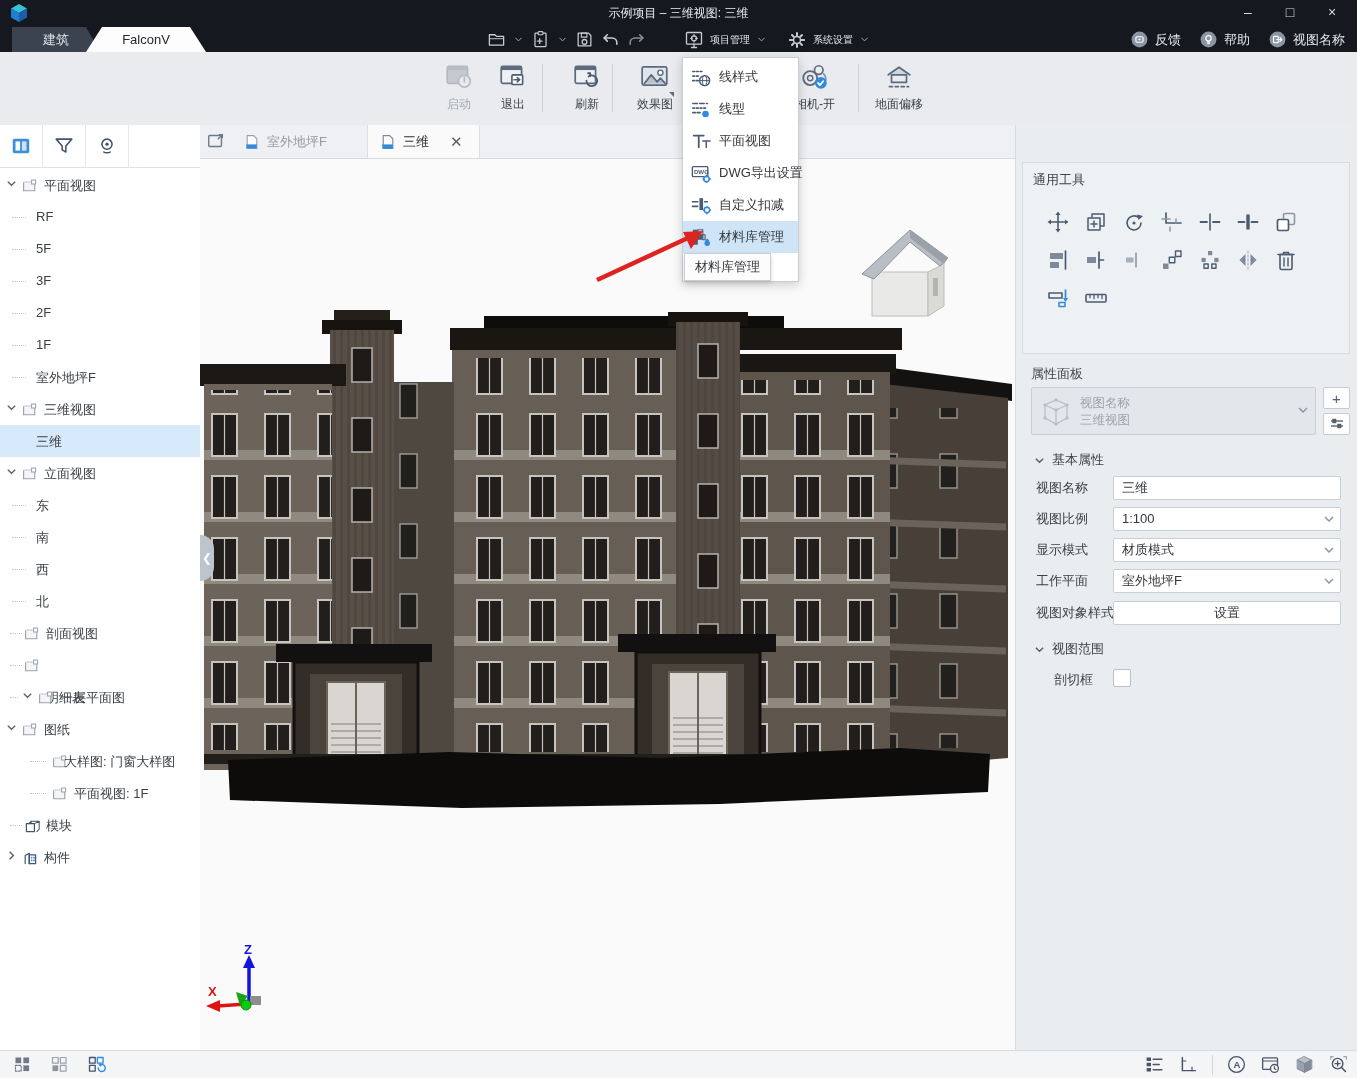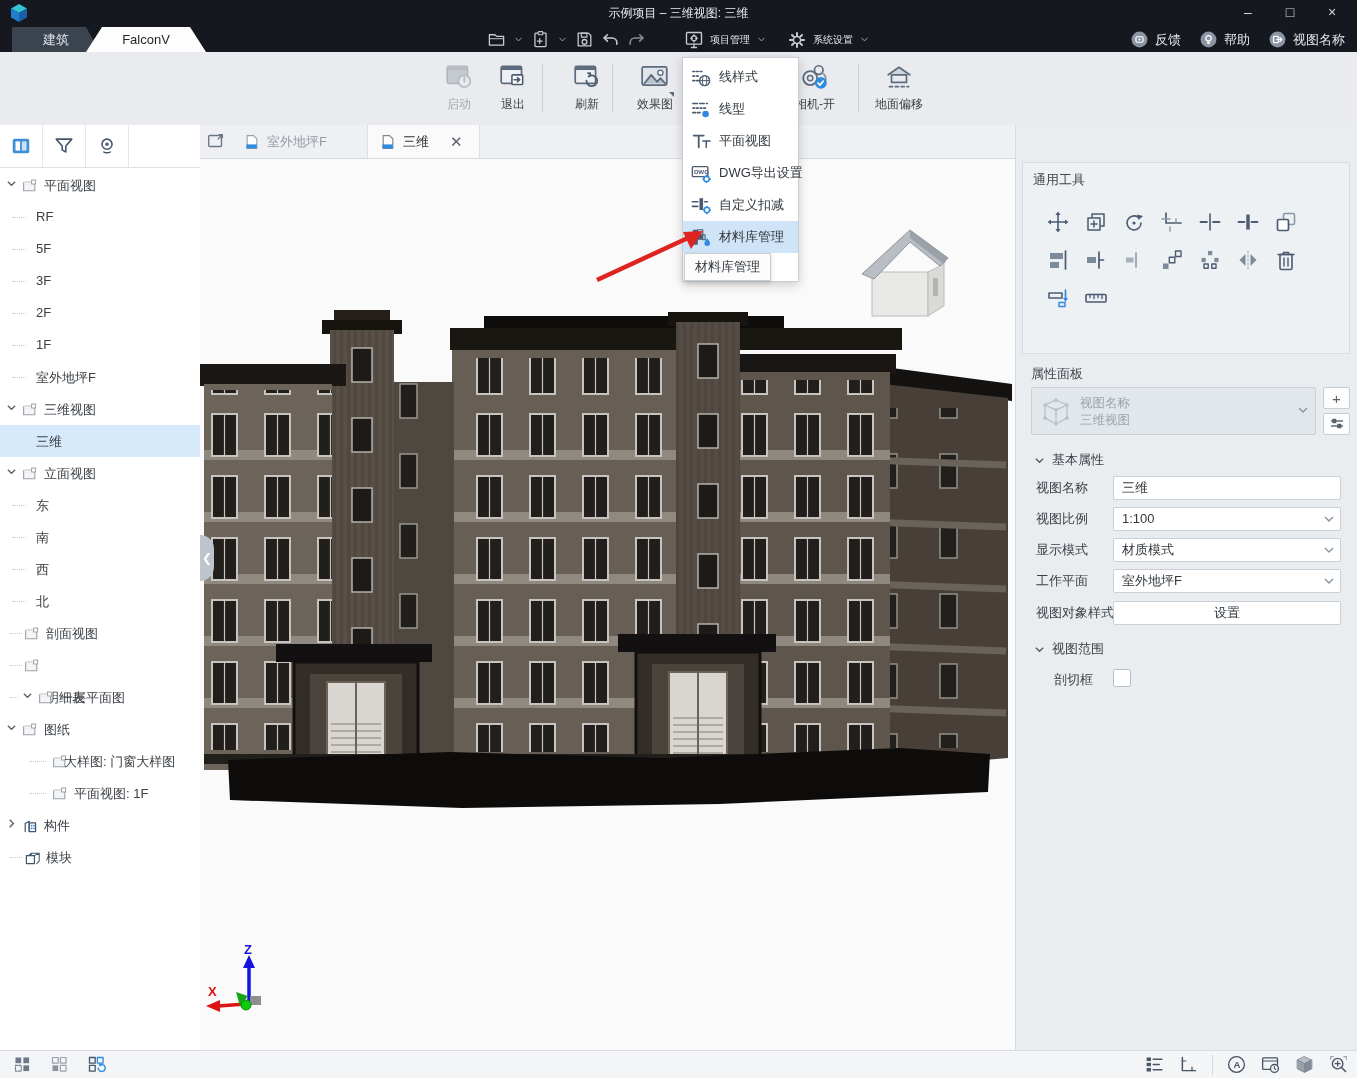--- a/index.html
+++ b/index.html
@@ -507,48 +507,48 @@
         <span class="tic" style="display: flex; left: 52px; position: absolute;">
           <svg width="16" height="16" viewBox="0 0 20 20" fill="none" stroke-linecap="round" stroke-linejoin="round">
             <rect x="2" y="5" width="14" height="11" fill="#f3f5f6" stroke="#9aa2ab" stroke-width="1.4"></rect>
             <path d="M2 5h14" stroke="#fff" stroke-width="1.4" stroke-dasharray="2 2"></path>
             <rect x="12" y="2.5" width="5" height="5" fill="#fff" stroke="#9aa2ab" stroke-width="1.3"></rect>
           </svg>
         </span>
         <span class="lbl" style="left: 74px;">平面视图: 1F</span>
       </div>
       <div class="trow">
+        <div class="hguide" style="left: 10px; width: 12px;"></div>
+        <span class="tic" style="display: flex; left: 24px; position: absolute;">
+          <svg width="16" height="16" viewBox="0 0 20 20" fill="none" stroke-linecap="round" stroke-linejoin="round">
+            <rect x="3" y="7" width="10" height="10" stroke="#44546a" stroke-width="1.5"></rect>
+            <path d="M6 7l3-3h10v10l-3 3M9 4v3M19 4l-6 3" stroke="#44546a" stroke-width="1.3"></path>
+          </svg>
+        </span>
+        <span class="lbl" style="left: 46px;">模块</span>
+      </div>
+      <div class="trow">
         <span class="chev" style="left: 6px;">
           <svg width="11" height="11" viewBox="0 0 12 12">
             <polyline points="4,2 8,6 4,10" fill="none" stroke="#5b6470" stroke-width="1.6"></polyline>
           </svg>
         </span>
         <span class="tic" style="display: flex; left: 22px; position: absolute;">
           <svg width="16" height="16" viewBox="0 0 20 20" fill="none" stroke-linecap="round" stroke-linejoin="round">
             <path d="M4 17V7l5-3v13" stroke="#44546a" stroke-width="1.5"></path>
             <rect x="9" y="6" width="8" height="11" stroke="#44546a" stroke-width="1.5"></rect>
             <g fill="#2f8ae0">
               <rect x="11" y="8.5" width="2" height="2"></rect>
               <rect x="14" y="8.5" width="2" height="2"></rect>
               <rect x="11" y="12" width="2" height="2"></rect>
               <rect x="14" y="12" width="2" height="2"></rect>
             </g>
           </svg>
         </span>
         <span class="lbl" style="left: 44px;">构件</span>
-      </div>
-      <div class="trow">
-        <div class="hguide" style="left: 10px; width: 12px;"></div>
-        <span class="tic" style="display: flex; left: 24px; position: absolute;">
-          <svg width="16" height="16" viewBox="0 0 20 20" fill="none" stroke-linecap="round" stroke-linejoin="round">
-            <rect x="3" y="7" width="10" height="10" stroke="#44546a" stroke-width="1.5"></rect>
-            <path d="M6 7l3-3h10v10l-3 3M9 4v3M19 4l-6 3" stroke="#44546a" stroke-width="1.3"></path>
-          </svg>
-        </span>
-        <span class="lbl" style="left: 46px;">模块</span>
       </div>
     </div>
 </div>
 
 <div id="canvas">
   <div id="viewtabs">
     <span id="vt-float">
       <svg width="20" height="20" viewBox="0 0 22 22">
           <rect x="3" y="5" width="14" height="12" rx="1" fill="none" stroke="#6d7886" stroke-width="1.5"></rect>
           <path d="M13 9l5-5m0 4V4h-4" stroke="#6d7886" stroke-width="1.5" fill="none"></path>

